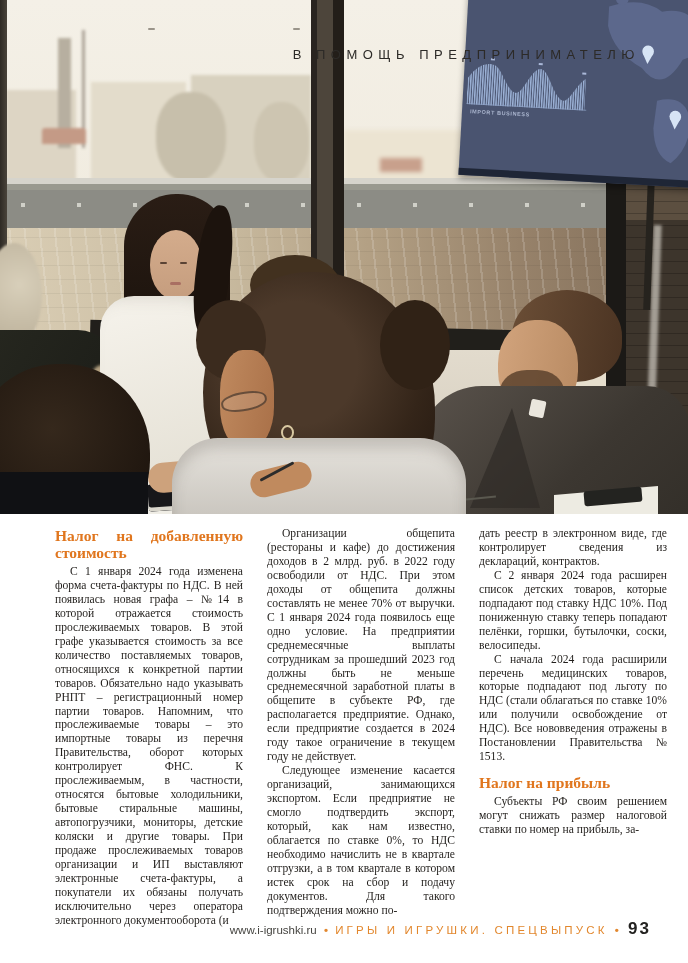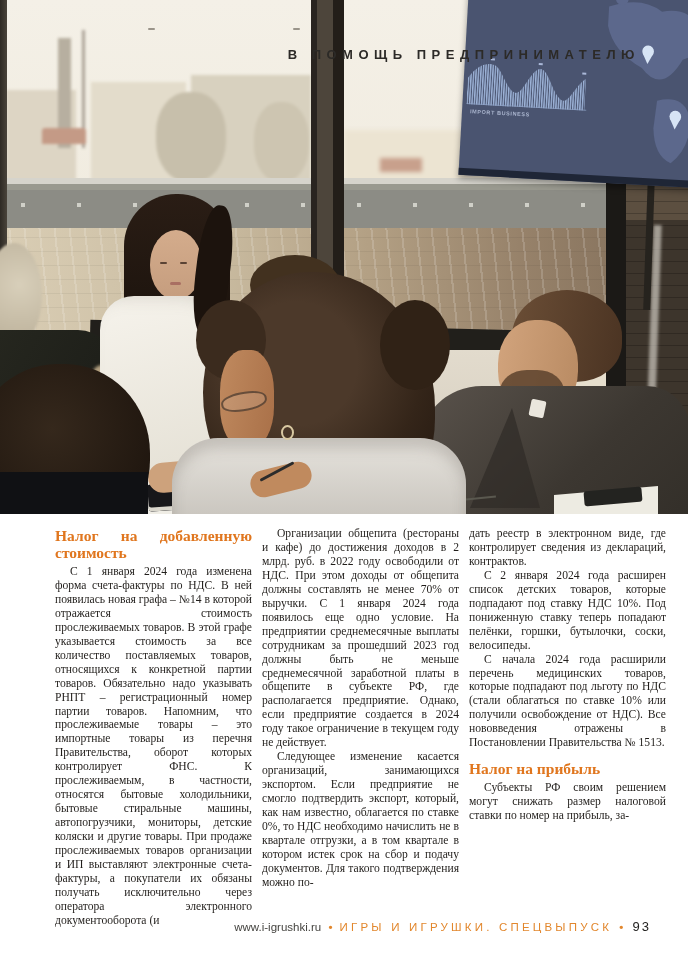--- a/index.html
+++ b/index.html
@@ -54,21 +54,21 @@
   
   .tv{left:470px;top:-32px;width:252px;height:200px;background:#4a5470;transform:rotate(3.2deg);
       transform-origin:top left;border-bottom:7px solid #1f2636;box-shadow:0 4px 6px rgba(0,0,0,.35);z-index:3;}
   .tv .map{right:2px;top:18px;width:118px;height:170px;}
   .tv .chart{left:4px;top:88px;width:128px;height:50px;}
   .tv .tv-label{left:8px;top:140px;font-family:"Liberation Sans",sans-serif;font-size:5.5px;
       letter-spacing:.6px;color:#a9b4cd;font-weight:bold;}
 
   
   .section-label{top:47px;right:48px;z-index:9;font-family:"Liberation Sans",sans-serif;
-      font-size:13px;font-weight:700;letter-spacing:5.5px;color:#2c2a27;white-space:nowrap;}
+      font-size:13px;font-weight:400;letter-spacing:5.5px;color:#2c2a27;white-space:nowrap;}
 
   
   .p1-hair{left:-14px;top:243px;width:56px;height:104px;border-radius:50%;
       background:radial-gradient(circle at 60% 40%,#d8cfba,#b8ad96);filter:blur(1px);z-index:3;}
   .p1-body{left:-16px;top:330px;width:132px;height:190px;border-radius:0 38px 0 0;
       background:linear-gradient(120deg,#26271f,#191a16);z-index:3;}
   .p1-coat{left:92px;top:365px;width:44px;height:125px;border-radius:10px;
       background:#b3a080;filter:blur(1.5px);z-index:3;}
 
   .p2-hair{left:124px;top:194px;width:106px;height:152px;border-radius:52px 52px 42px 42px;
@@ -125,34 +125,34 @@
       clip-path:polygon(0 30%,100% 0,100% 100%,0 100%);z-index:7;}
   .notebook{left:148px;top:481px;width:108px;height:27px;background:#17171a;border-radius:3px;
       transform:rotate(-4deg);box-shadow:inset 0 -4px 0 #d9d6cc;z-index:5;}
   .phone-red{left:314px;top:492px;width:36px;height:13px;background:#b2362c;border-radius:3px;
       transform:rotate(-8deg);z-index:5;}
   .notebook2{left:584px;top:489px;width:58px;height:15px;background:#232320;border-radius:3px;
       transform:rotate(-5deg);z-index:8;}
   .pen2{left:466px;top:497px;width:30px;height:2px;background:#5a584f;transform:rotate(-6deg);z-index:8;}
 
   
-  .content{position:absolute;left:55px;top:527px;width:612px;display:flex;gap:10px;}
+  .content{position:absolute;left:55px;top:527px;width:612px;display:flex;gap:24px;}
   .col{width:197px;font-size:11.6px;line-height:13.95px;color:#211e1b;text-align:justify;
        text-align-last:left;hyphens:auto;-webkit-hyphens:auto;}
   .col p{margin:0;}
   .col p.indent{text-indent:15px;}
   h2.sec{font-size:15.5px;line-height:17px;font-weight:bold;color:#e0761e;margin:0 0 4px 0;}
   h2.sec.mid{margin-top:10px;margin-bottom:4px;}
 
   
   .pfooter{position:absolute;top:919px;right:37px;font-family:"Liberation Sans",sans-serif;
       font-size:11.5px;color:#454440;white-space:nowrap;}
   .pfooter .dot{color:#e2872d;font-weight:bold;margin:0 4px;}
   .pfooter .mag{color:#e2872d;font-weight:normal;letter-spacing:3.2px;font-size:11.5px;}
-  .pfooter .num{color:#232220;font-weight:normal;font-size:13px;letter-spacing:2px;margin-left:2px;}
+  .pfooter .num{color:#232220;font-weight:bold;font-size:17px;letter-spacing:2px;margin-left:2px;}
 </style>
 </head>
 <body>
 
 <div class="page">
 
   <div class="photo">
     <div class="city">
       <div class="blk1"></div>
       <div class="blk2"></div>

